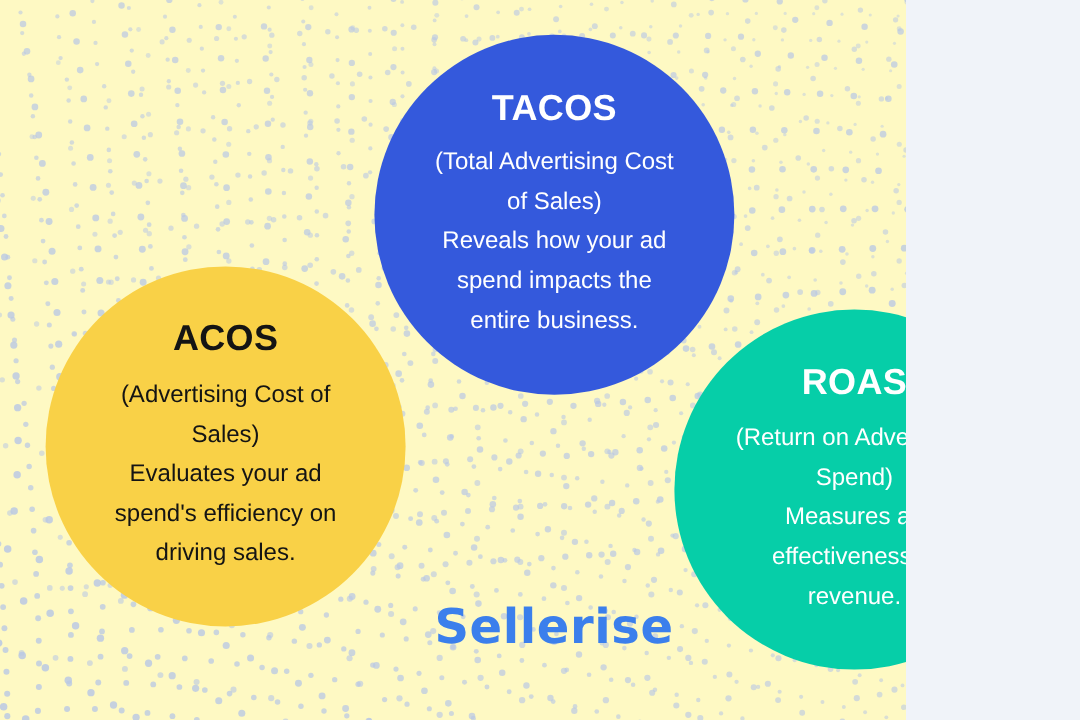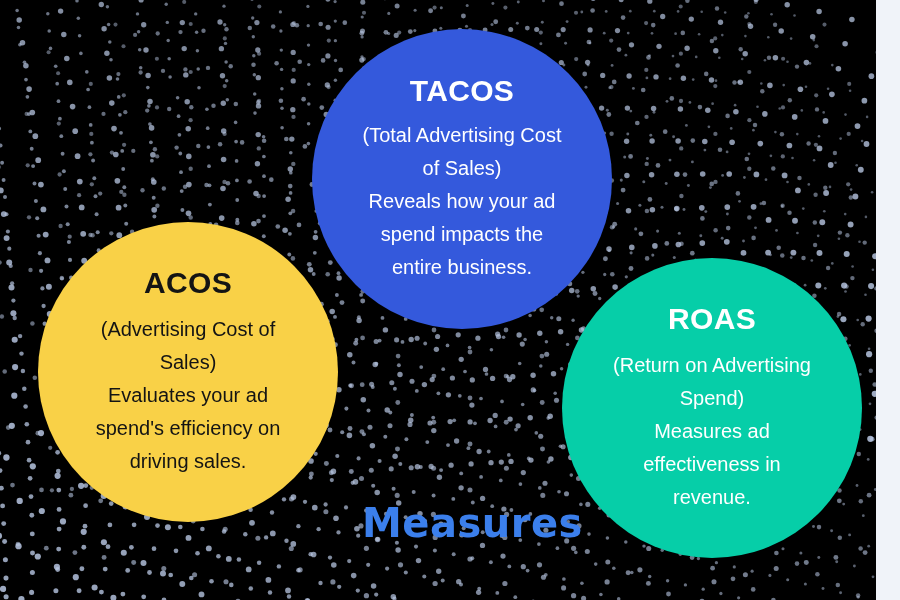--- a/index.html
+++ b/index.html
@@ -9,23 +9,23 @@
   body {
     width: 900px;
     height: 600px;
     overflow: hidden;
     font-family: "Liberation Sans", sans-serif;
     background: #f0f3f9;
   }
 
   #infographic {
     position: relative;
-    width: 876px;
+    width: 755px;
     height: 600px;
-    background: #000000;
+    background: #fef9c3;
     overflow: hidden;
   }
 
   
   .dot-layer {
     position: absolute;
     inset: 0;
     pointer-events: none;
   }
 
@@ -2502,15 +2502,15 @@
     <div class="metric-subtitle">(Return on Advertising Spend)</div>
     <div class="metric-desc">Measures ad effectiveness in revenue.</div>
   </div>
 
   <div class="metric-circle" id="circle-acos" style="background: rgb(249, 209, 71); color: rgb(20, 20, 20);">
     <div class="metric-title">ACOS</div>
     <div class="metric-subtitle">(Advertising Cost of Sales)</div>
     <div class="metric-desc">Evaluates your ad spend's efficiency on driving sales.</div>
   </div>
 
-  <div id="brand-logo" style="color: rgb(59, 127, 236);">Measures</div>
+  <div id="brand-logo" style="color: rgb(59, 127, 236);">Sellerise</div>
 
 </div>
 
 </body></html>

